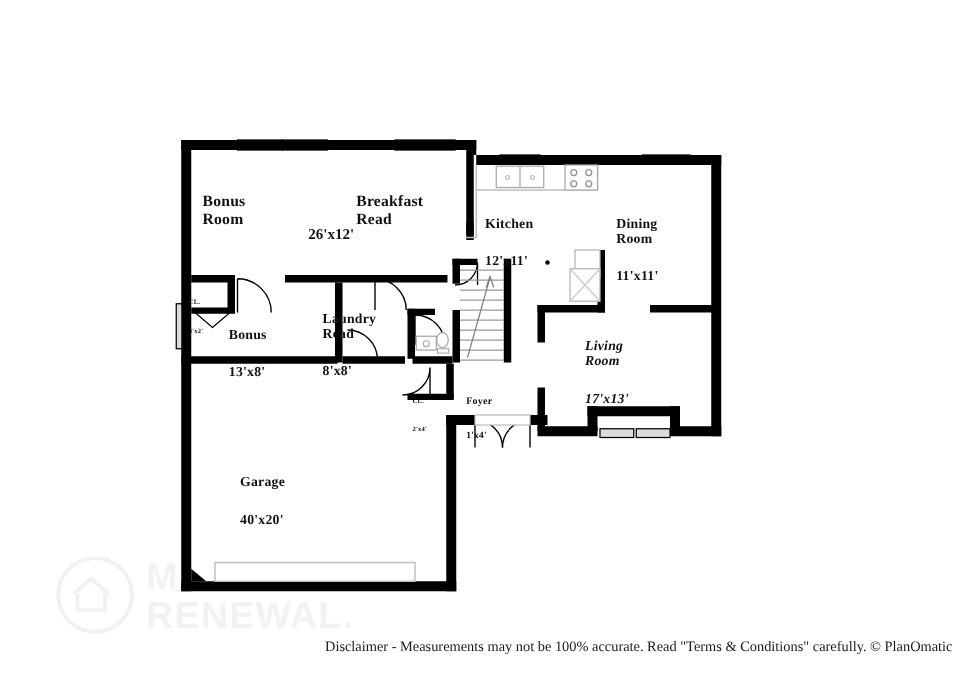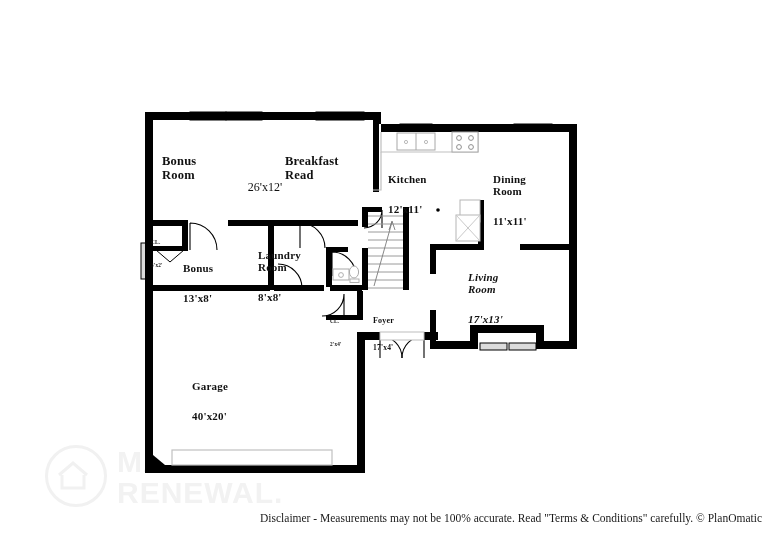--- a/index.html
+++ b/index.html
@@ -45,21 +45,21 @@
   .rl-dim{display:block;}
   .size-lg .rl-name{font-size:12.5px;}
   .size-lg .rl-dim{font-size:11.5px;}
   .size-md .rl-name{font-size:11px;}
   .size-md .rl-dim{font-size:11px;}
   .size-sm .rl-name{font-size:8px;}
   .size-sm .rl-dim{font-size:7.5px;}
   .size-xs .rl-name{font-size:5.4px;}
   .size-xs .rl-dim{font-size:5.2px;}
   .standalone-dim{
-    position:absolute;text-align:center;font-weight:normal;
+    position:absolute;text-align:center;font-weight:bold;
     font-size:12px;font-family:"Liberation Serif", serif;color:#111;
   }
 
   
   #disclaimer{
     position:absolute;left:0;top:512px;width:762px;text-align:right;
     font-family:"Liberation Serif", serif;font-size:11.5px;color:#1a1a1a;
   }
 </style>
 </head>
@@ -271,32 +271,32 @@
     <span class="rl-dim">17'x13'</span>
   </div>
 
   <div class="room-label size-md" style="left:183px;top:244px;width:80px;">
     <span class="rl-name">Bonus</span>
     <span class="rl-dim">13'x8'</span>
   </div>
 
   <div class="room-label size-md" style="left:258px;top:231px;width:78px;">
     <span class="rl-name">Laundry
-Room</span>
+Read</span>
     <span class="rl-dim">8'x8'</span>
   </div>
 
   <div class="room-label size-md" style="left:192px;top:362px;width:90px;">
     <span class="rl-name">Garage</span>
     <span class="rl-dim">40'x20'</span>
   </div>
 
   <div class="room-label size-sm" style="left:373px;top:299px;width:44px;">
     <span class="rl-name">Foyer</span>
-    <span class="rl-dim">17'x4'</span>
+    <span class="rl-dim">1'x4'</span>
   </div>
 
   <div class="room-label size-xs" style="left:151px;top:221px;width:30px;">
     <span class="rl-name">CL.</span>
     <span class="rl-dim">3'x2'</span>
   </div>
 
   <div class="room-label size-xs" style="left:330px;top:300px;width:28px;">
     <span class="rl-name">CL.</span>
     <span class="rl-dim">2'x4'</span>

